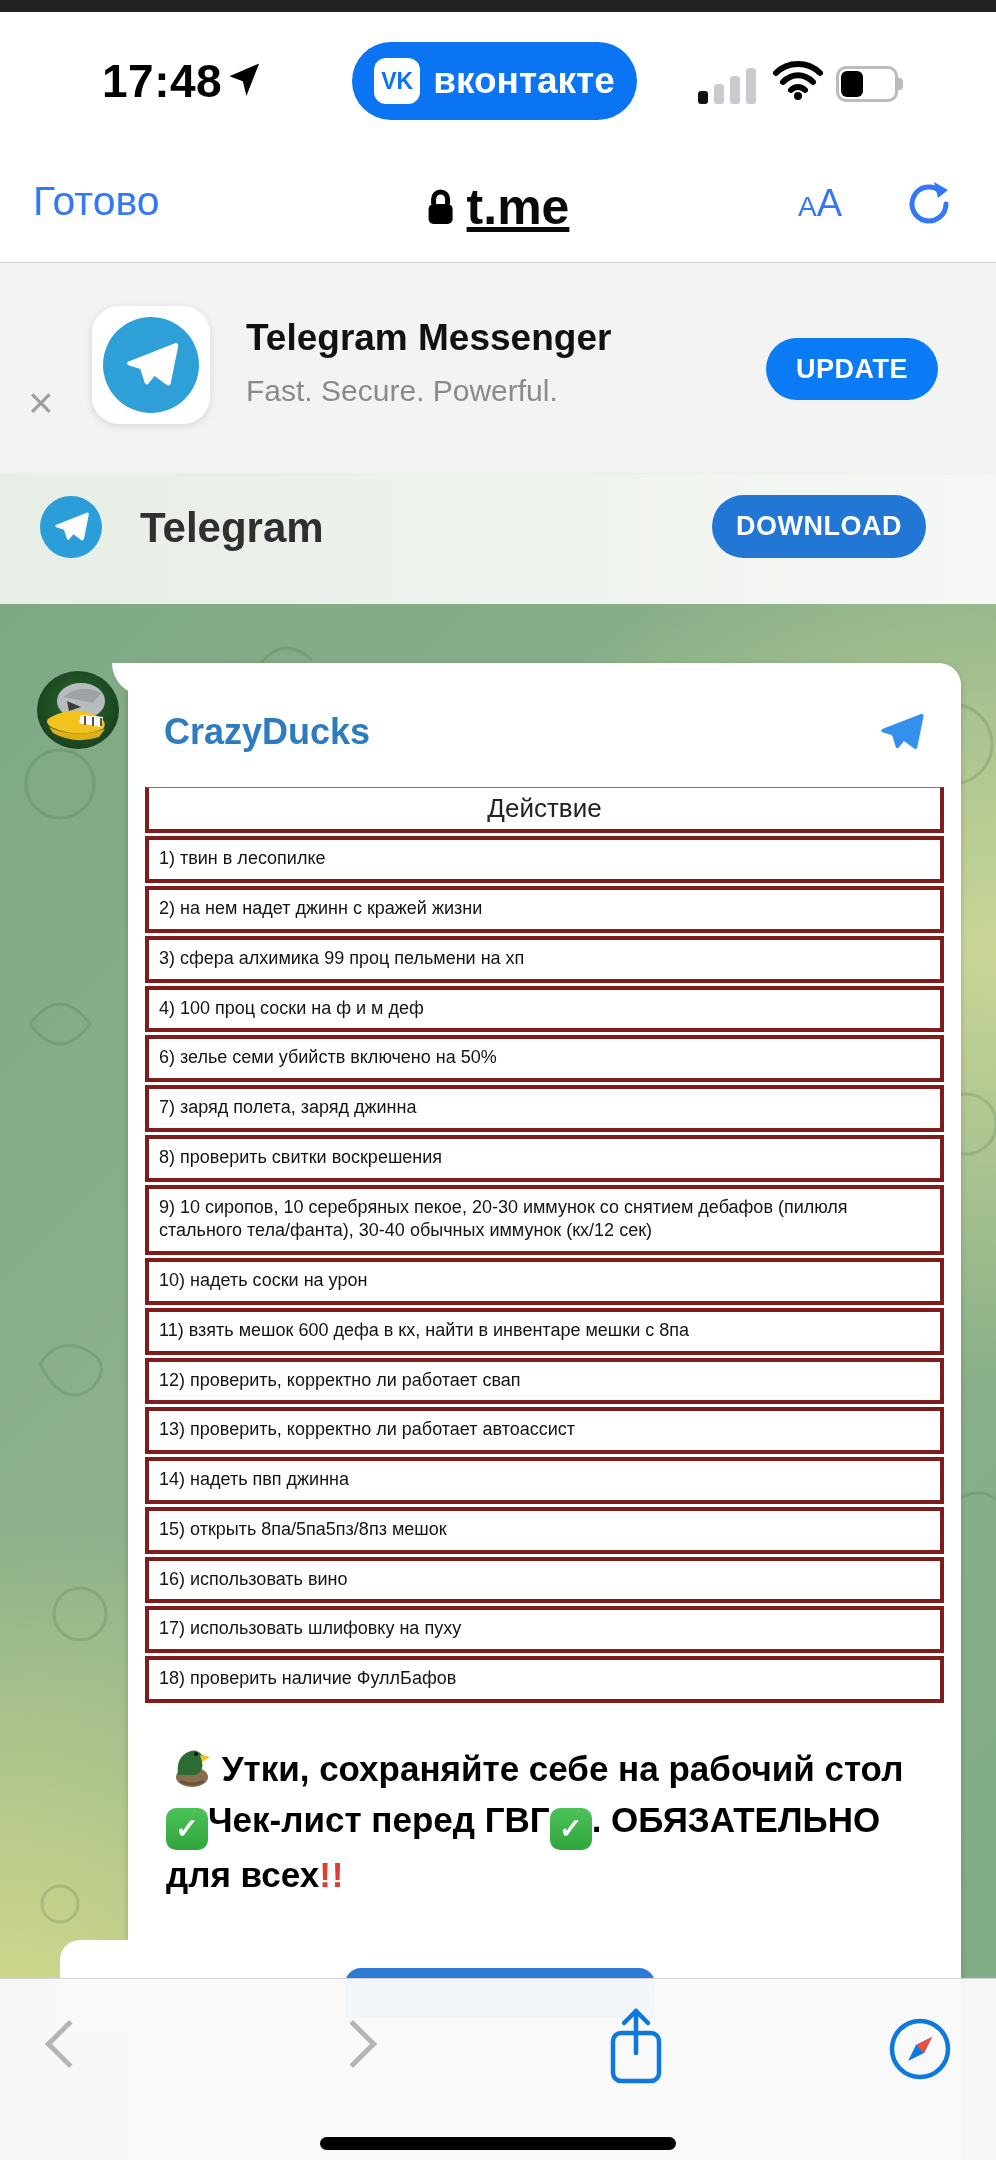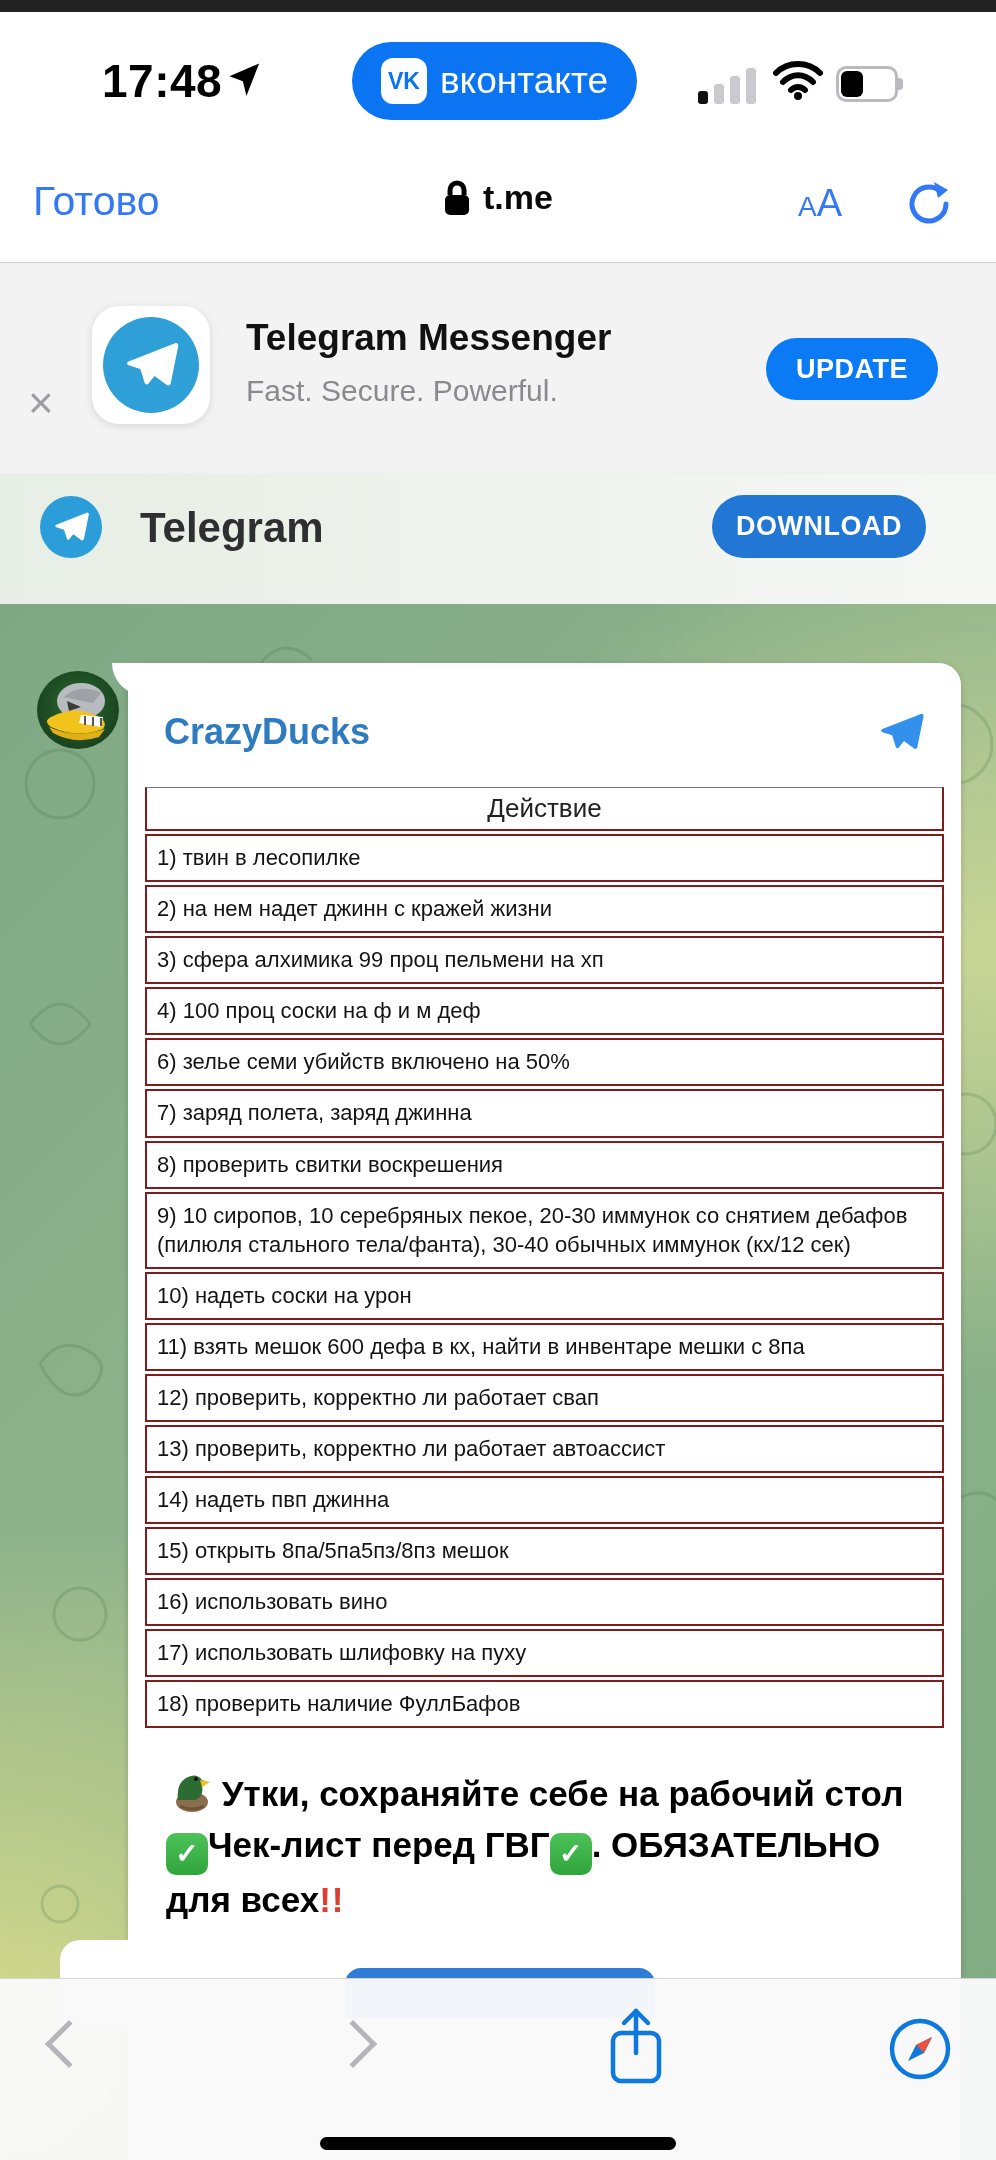--- a/index.html
+++ b/index.html
@@ -7,39 +7,39 @@
   .screen { position:relative; width:996px; height:2160px; margin:12px auto; background:#fef9c3; overflow:hidden; }
 
   
   .status-bar { position:absolute; top:0; left:0; width:100%; height:130px; background:#fff; }
   .time { position:absolute; left:102px; top:42px; font-size:46px; font-weight:700; color:#000; letter-spacing:0.5px; }
   .loc-arrow { position:absolute; left:228px; top:48px; }
   .vk-pill { position:absolute; left:352px; top:30px; width:285px; height:78px; border-radius:39px;
              background:#0b74f2; display:flex; align-items:center; justify-content:center; gap:13px; cursor:pointer; }
   .vk-badge { width:46px; height:46px; border-radius:12px; background:#fff; color:#0b74f2;
               font-weight:800; font-size:23px; display:flex; align-items:center; justify-content:center; }
-  .vk-label { color:#fff; font-size:37px; font-weight:400; }
+  .vk-label { color:#fff; font-size:37px; font-weight:700; }
   .sig { position:absolute; left:698px; top:56px; width:62px; height:36px; }
   .sig i { position:absolute; bottom:0; width:10px; border-radius:3px; background:#c9c9ce; }
   .sig i:nth-child(1){ left:0;  height:13px; background:#111; }
   .sig i:nth-child(2){ left:16px; height:20px; }
   .sig i:nth-child(3){ left:32px; height:28px; }
   .sig i:nth-child(4){ left:48px; height:36px; }
   .wifi { position:absolute; left:772px; top:48px; }
   .battery { position:absolute; left:836px; top:54px; width:70px; height:36px; }
   .batt-body { position:absolute; left:0; top:0; width:62px; height:36px; border:3px solid #babac0; border-radius:10px; }
   .batt-fill { position:absolute; left:5px; top:5px; width:22px; height:26px; border-radius:6px; background:#000; }
   .batt-cap { position:absolute; right:3px; top:12px; width:5px; height:12px; border-radius:0 4px 4px 0; background:#babac0; }
 
   
   .url-row { position:absolute; top:130px; left:0; width:100%; height:120px; background:#fff; }
   .done-btn { position:absolute; left:33px; top:36px; font-size:41px; color:#3478f6; cursor:pointer; }
   .domain-wrap { position:absolute; left:50%; top:36px; transform:translateX(-50%);
                  display:flex; align-items:center; gap:12px; }
-  .domain-text { font-size:34px; font-weight:700; color:#0a0a0a; }
+  .domain-text { font-size:50px; font-weight:700; color:#0a0a0a;text-decoration:underline; }
   .aa-btn { position:absolute; left:798px; top:40px; font-size:38px; color:#3478f6; cursor:pointer; }
   .aa-btn .small-a { font-size:28px; }
   .reload-btn { position:absolute; left:906px; top:36px; cursor:pointer; }
 
   
   .app-banner { position:absolute; top:250px; left:0; width:100%; height:212px; background:#f3f3f4;
                 border-top:1px solid #cfcfd2; }
   .close-x { position:absolute; left:28px; top:118px; font-size:44px; color:#9d9da2; line-height:1; cursor:pointer; }
   .app-icon { position:absolute; left:92px; top:294px; width:118px; height:118px; border-radius:27px; background:#fff;
               box-shadow:0 2px 8px rgba(0,0,0,0.12); display:flex; align-items:center; justify-content:center; }
@@ -77,21 +77,21 @@
             border-radius:22px; padding:17px 36px; box-shadow:0 2px 6px rgba(0,0,0,0.18); }
   .bubble .tail { position:absolute; left:-16px; top:0; width:42px; height:32px; background:#fff;
                   border-bottom-left-radius:34px; }
   .avatar { position:absolute; left:-91px; top:8px; width:82px; height:78px; border-radius:50%; overflow:hidden;
             background:radial-gradient(circle at 50% 45%, #2c6b33, #173f1c 80%); cursor:pointer; }
   .bubble-header { height:104px; display:flex; align-items:center; justify-content:space-between; }
   .channel-name { font-size:36px; font-weight:700; color:#2e7bbf; cursor:pointer; }
 
   
   table.checklist { width:calc(100% + 38px); margin:0 -19px; border-collapse:separate; border-spacing:0 3px; }
-  table.checklist td { border:2px solid #7f1d1d; font-size:22px; color:#141414; padding:7px 10px 8px;
+  table.checklist td { border:4px solid #7f1d1d; font-size:18px; color:#141414; padding:7px 10px 8px;
                        line-height:1.32; background:#fff; }
   table.checklist td.head { text-align:center; font-size:26px; color:#222; padding:3px 10px 4px;
                             border-top:1px solid #777; }
 
   
   .caption { margin-top:38px; padding:0 2px; font-size:35px; line-height:1.45; font-weight:600; color:#000; }
   .chk { display:inline-flex; align-items:center; justify-content:center; width:42px; height:42px;
          border-radius:10px; background:linear-gradient(180deg,#4cc258,#2fa53c); color:#fff;
          font-size:28px; font-weight:800; vertical-align:-6px; }
   .bang { color:#e03c31; font-weight:800; letter-spacing:1px; }

